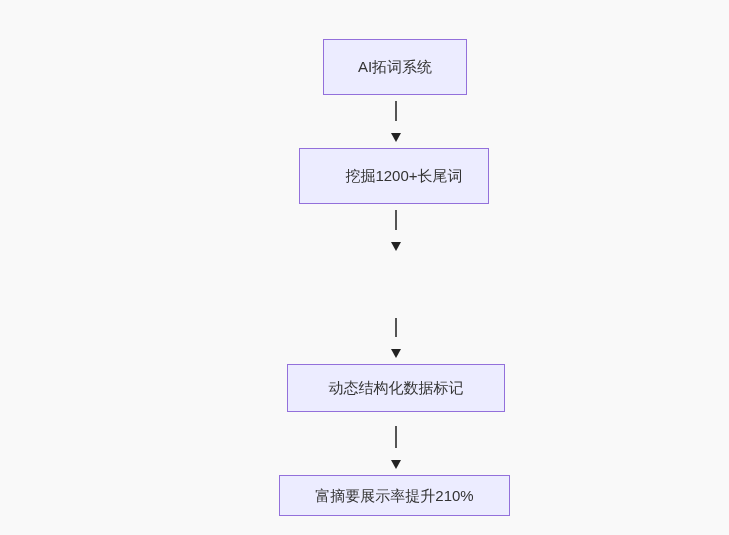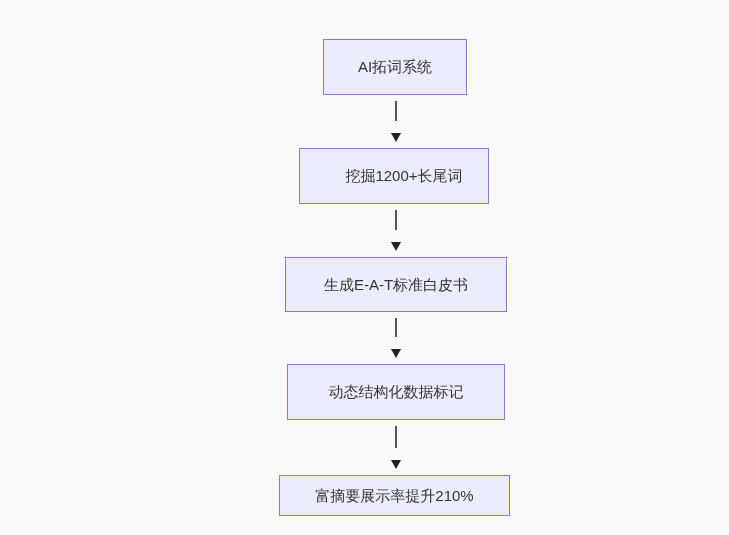--- a/index.html
+++ b/index.html
@@ -32,21 +32,21 @@
     display: flex;
     align-items: center;
     justify-content: center;
     font-size: 15px;
     text-align: center;
     line-height: 1.2;
   }
   .node-1 { left: 299px; top: 15px;  width: 144px; height: 56px; }
   .node-2 { left: 275px; top: 124px; width: 190px; height: 56px; padding-left: 20px; }
   .node-3 { left: 261px; top: 233px; width: 222px; height: 55px; }
-  .node-4 { left: 263px; top: 340px; width: 218px; height: 56px; }
+  .node-4 { left: 263px; top: 340px; width: 218px; height: 48px; }
   .node-5 { left: 255px; top: 451px; width: 231px; height: 41px; }
 
   .flow-edge {
     position: absolute;
     left: 366px;            
     width: 11px;
     display: flex;
     flex-direction: column;
     align-items: center;
   }
@@ -83,23 +83,20 @@
 
   <div class="flow-node node-2">
     <span>挖掘1200+长尾词</span>
   </div>
 
   <div class="flow-edge edge-2">
     <div class="edge-line"></div>
     <div class="edge-arrowhead"></div>
   </div>
 
-  <div class="flow-node node-3">
-    <span>生成E-A-T标准白皮书</span>
-  </div>
 
   <div class="flow-edge edge-3">
     <div class="edge-line"></div>
     <div class="edge-arrowhead"></div>
   </div>
 
   <div class="flow-node node-4">
     <span>动态结构化数据标记</span>
   </div>
 

